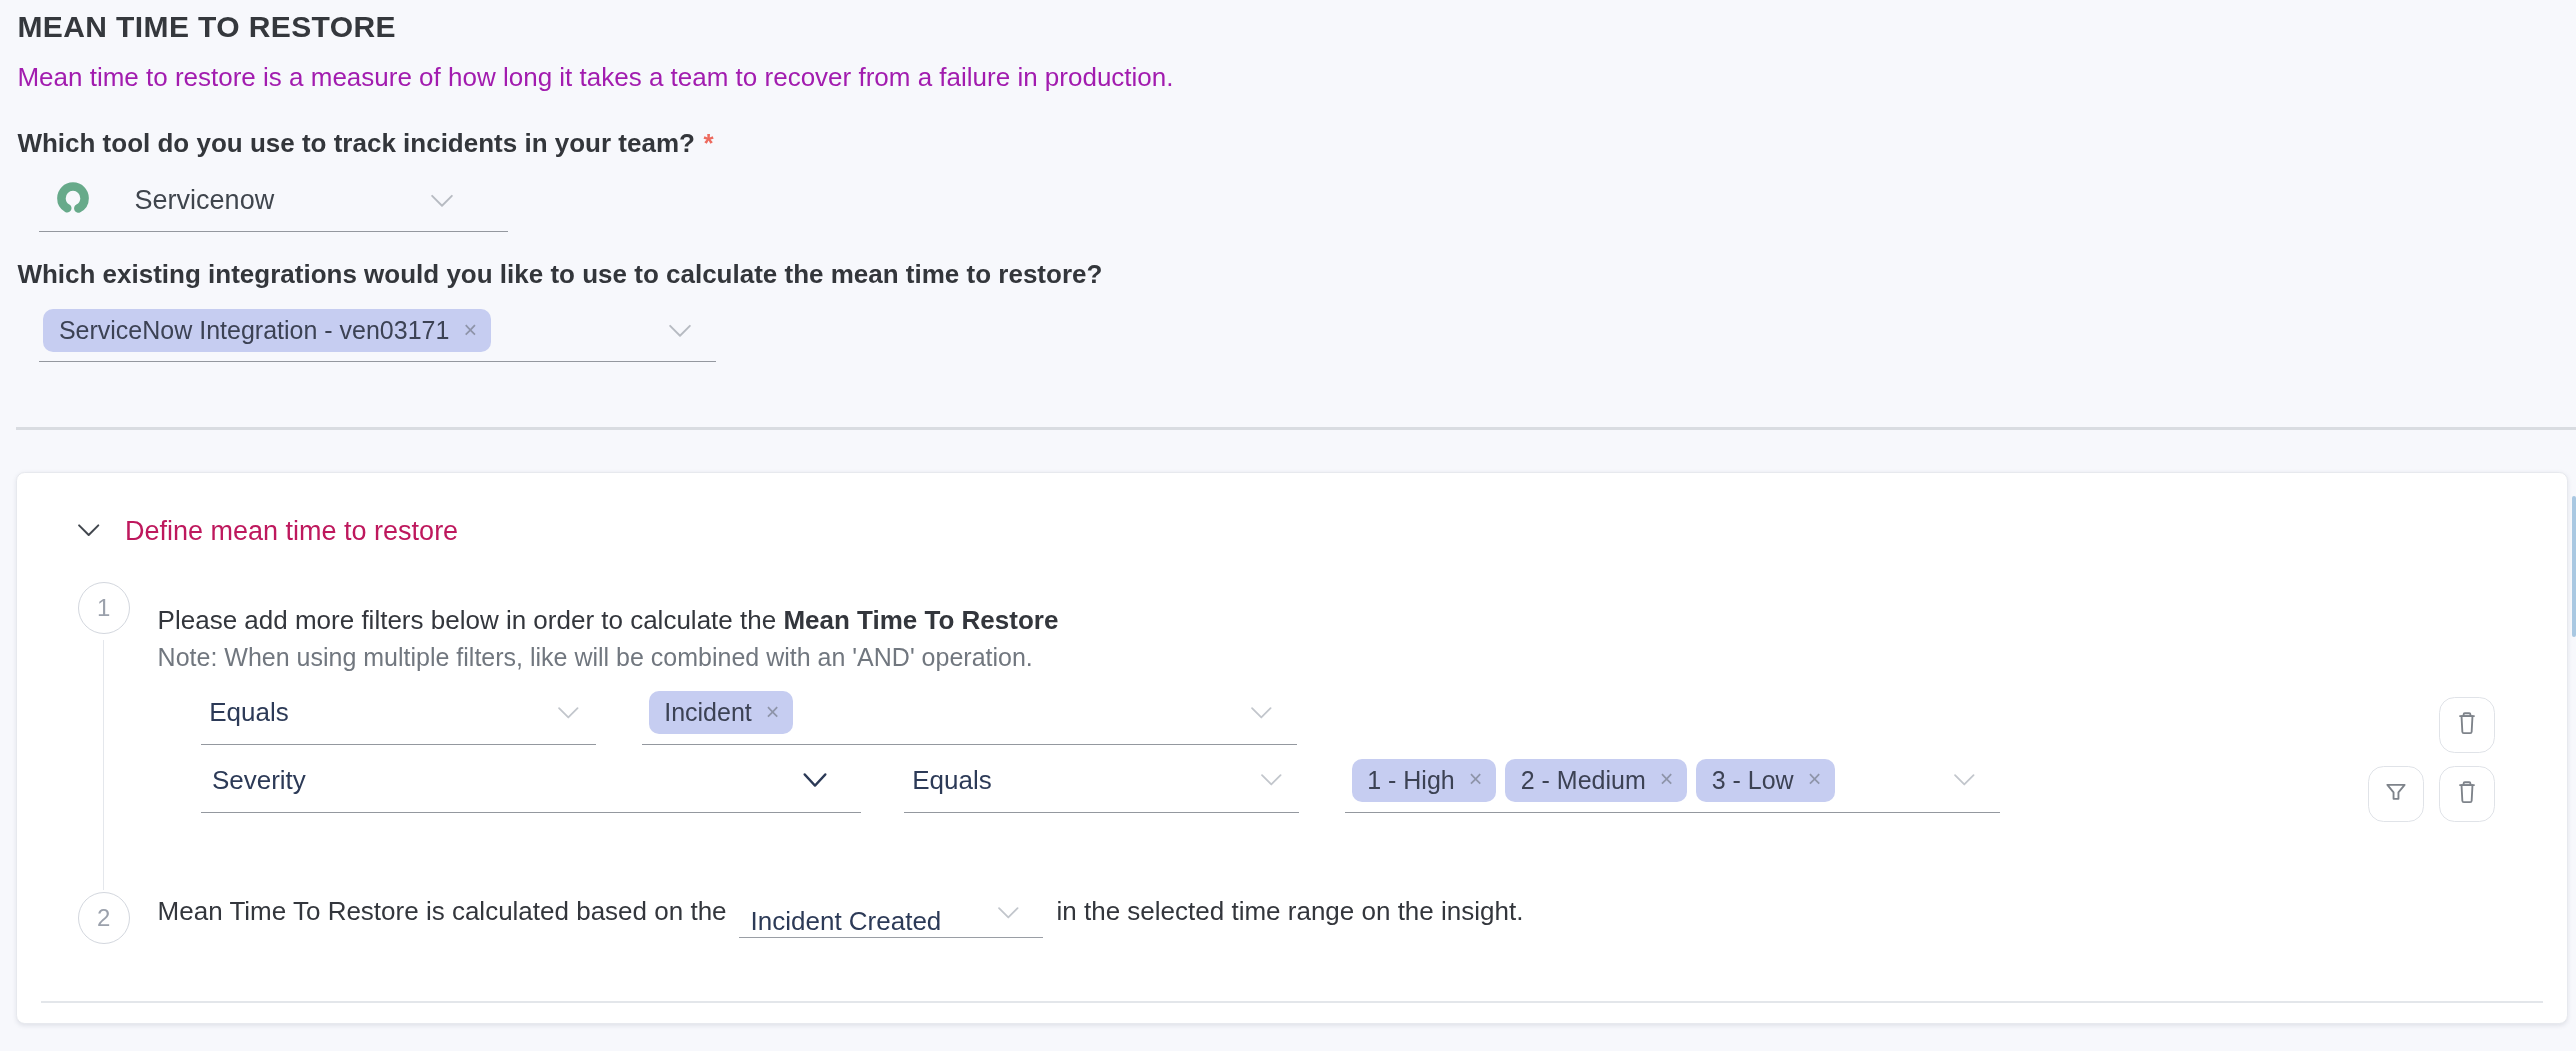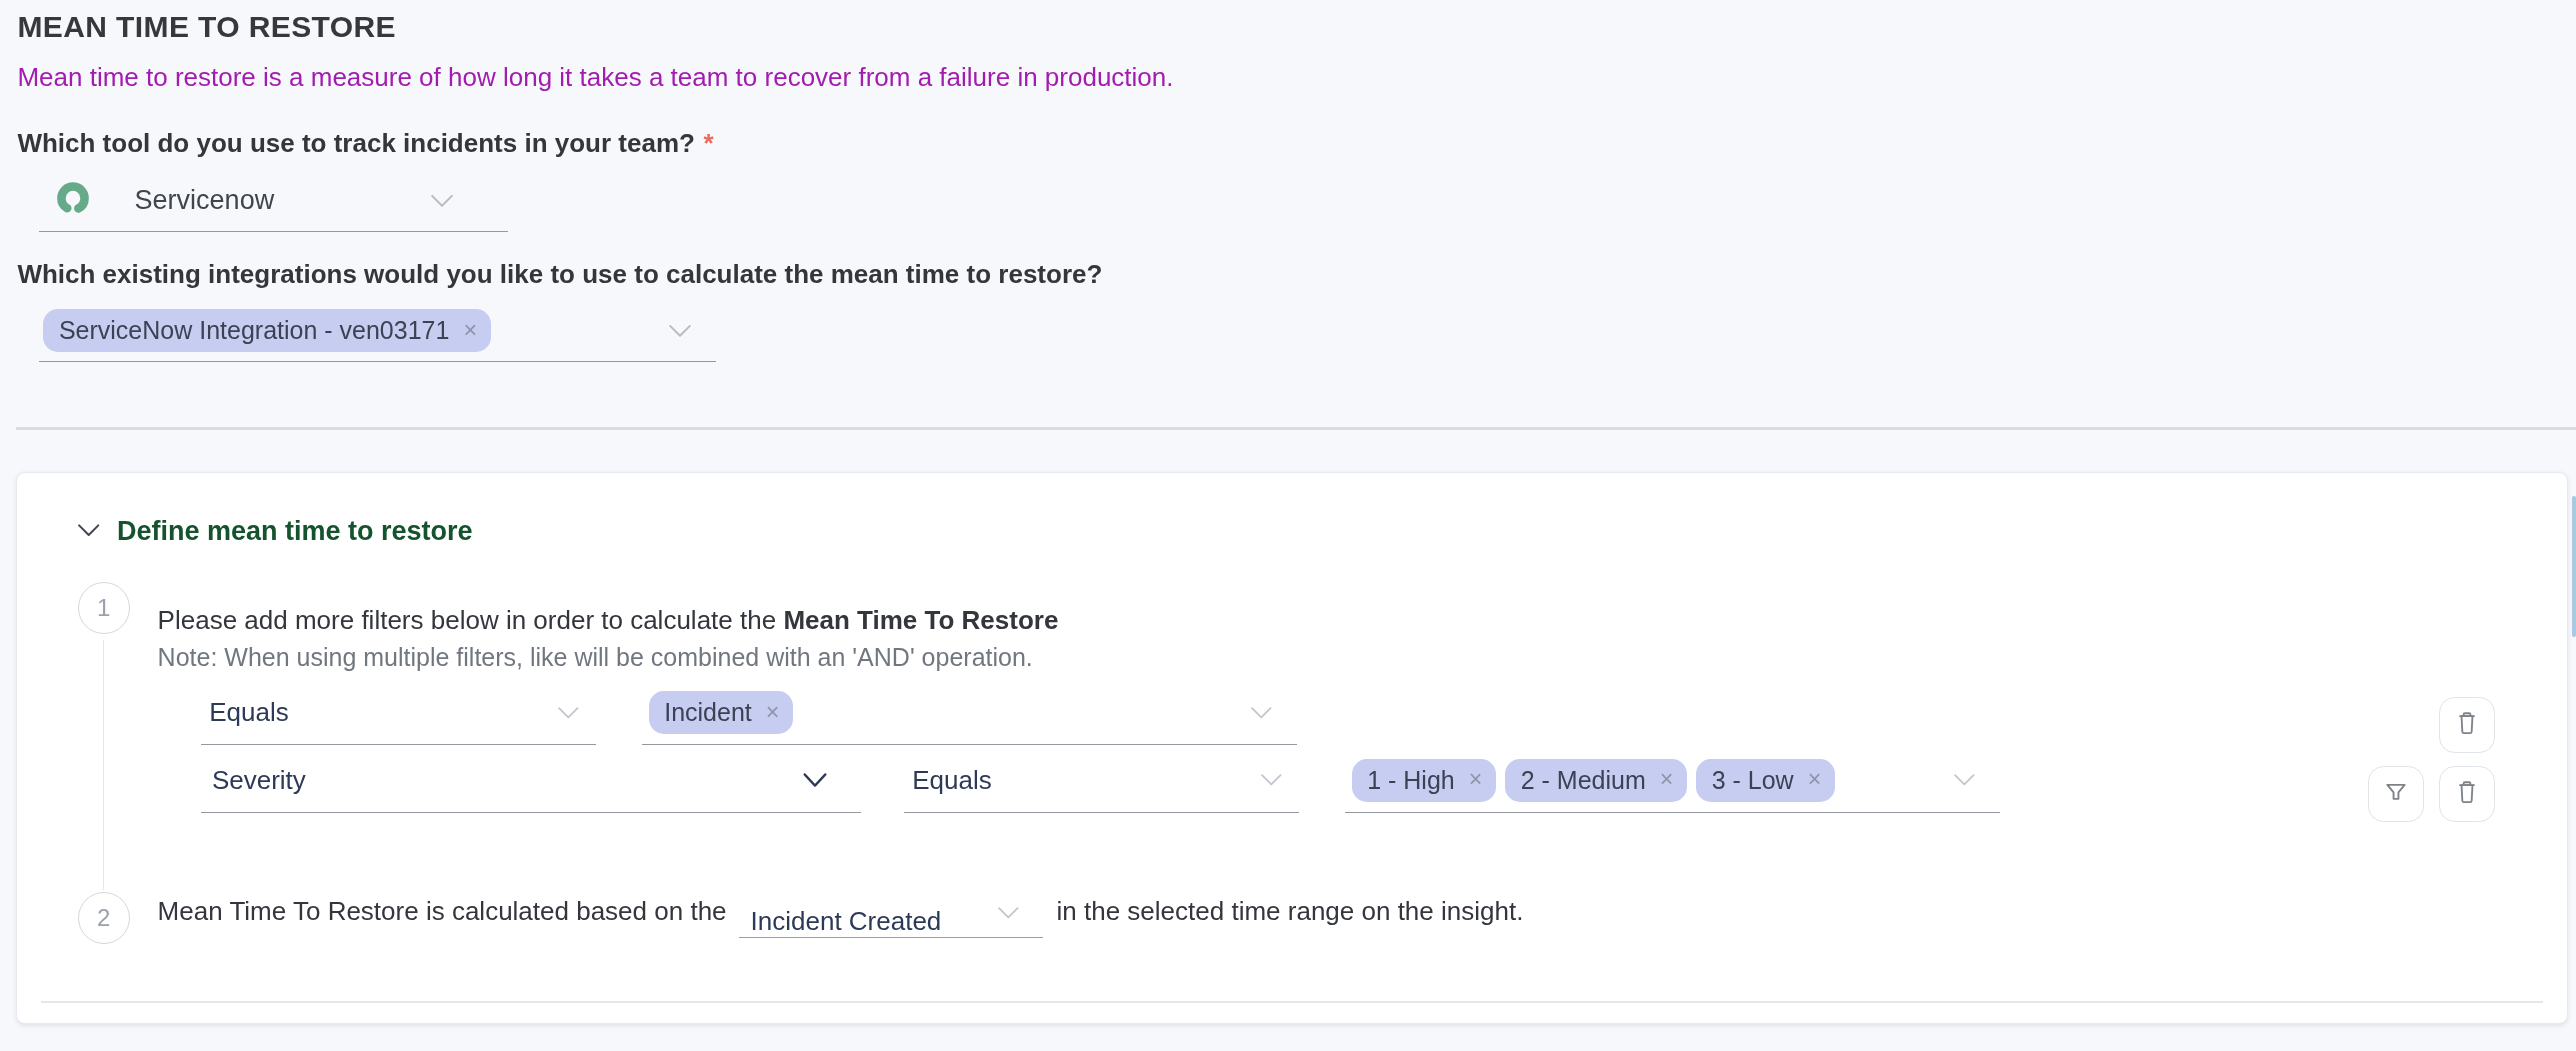--- a/index.html
+++ b/index.html
@@ -17,29 +17,29 @@
 
   .underline-select { position:absolute; border-bottom:1.7px solid #94989f; display:flex; align-items:center; cursor:pointer;gap:23px; }
   .tool-select { left:39px; top:170px; width:469px; height:62px; }
   .tool-select .logo { margin-left:15.6px; flex:0 0 auto; }
   .tool-select .val { margin-left:21px; font-size:27px; color:#3f454d; }
   .integrations-select { left:39px; top:300px; width:677px; height:62px; }
 
   .chev { position:absolute; top:50%; transform:translateY(-50%); }
   .chev svg { display:block; }
 
-  .chip { display:inline-flex; align-items:center; background:#c6cdf1; border-radius:15px; height:43px; padding:0 14px 0 15.6px; font-size:25px; color:#3c4254; white-space:nowrap;justify-content:space-between; }
+  .chip { display:inline-flex; align-items:center; background:#c6cdf1; border-radius:10px; height:43px; padding:0 14px 0 15.6px; font-size:25px; color:#3c4254; white-space:nowrap;justify-content:space-between; }
   .chip .x { margin-left:14px; color:#8e94a9; font-size:23.4px; cursor:pointer; line-height:1; }
 
   .divider { position:absolute; left:15.6px; width:2560px; top:427px; height:2.6px; background:#d9dce1; }
 
   .card { position:absolute; left:15.6px; top:472px; width:2552px; height:552px; background:#ffffff; border:0.9px solid #e7e9ee; border-radius:8.7px; box-shadow:0 1.7px 4.3px rgba(96,108,130,.14); }
 
   .panel-header { position:absolute; left:60px; top:43px; display:flex; align-items:center; cursor:pointer; }
-  .panel-header .ptitle { margin-left:17px; font-size:27px; font-weight:700; color:#14532d; }
+  .panel-header .ptitle { margin-left:25px; font-size:27px; font-weight:400; color:#be185d; }
 
   .step-circle { position:absolute; left:61px; width:52px; height:52px; border:1.7px solid #d3d7de; border-radius:50%; color:#9ba1ac; font-size:24px; display:flex; align-items:center; justify-content:center; background:#fff; }
   .c1 { top:109px; }
   .c2 { top:419px; }
   .connector { position:absolute; left:86px; top:167px; width:1.7px; height:250px; background:#e4e7ec; }
 
   .instruction { position:absolute; left:141px; top:132px; font-size:26px; color:#33363c; }
   .instruction b { font-weight:700; }
   .note { position:absolute; left:141px; top:170px; font-size:25px; color:#71777f; }
 

